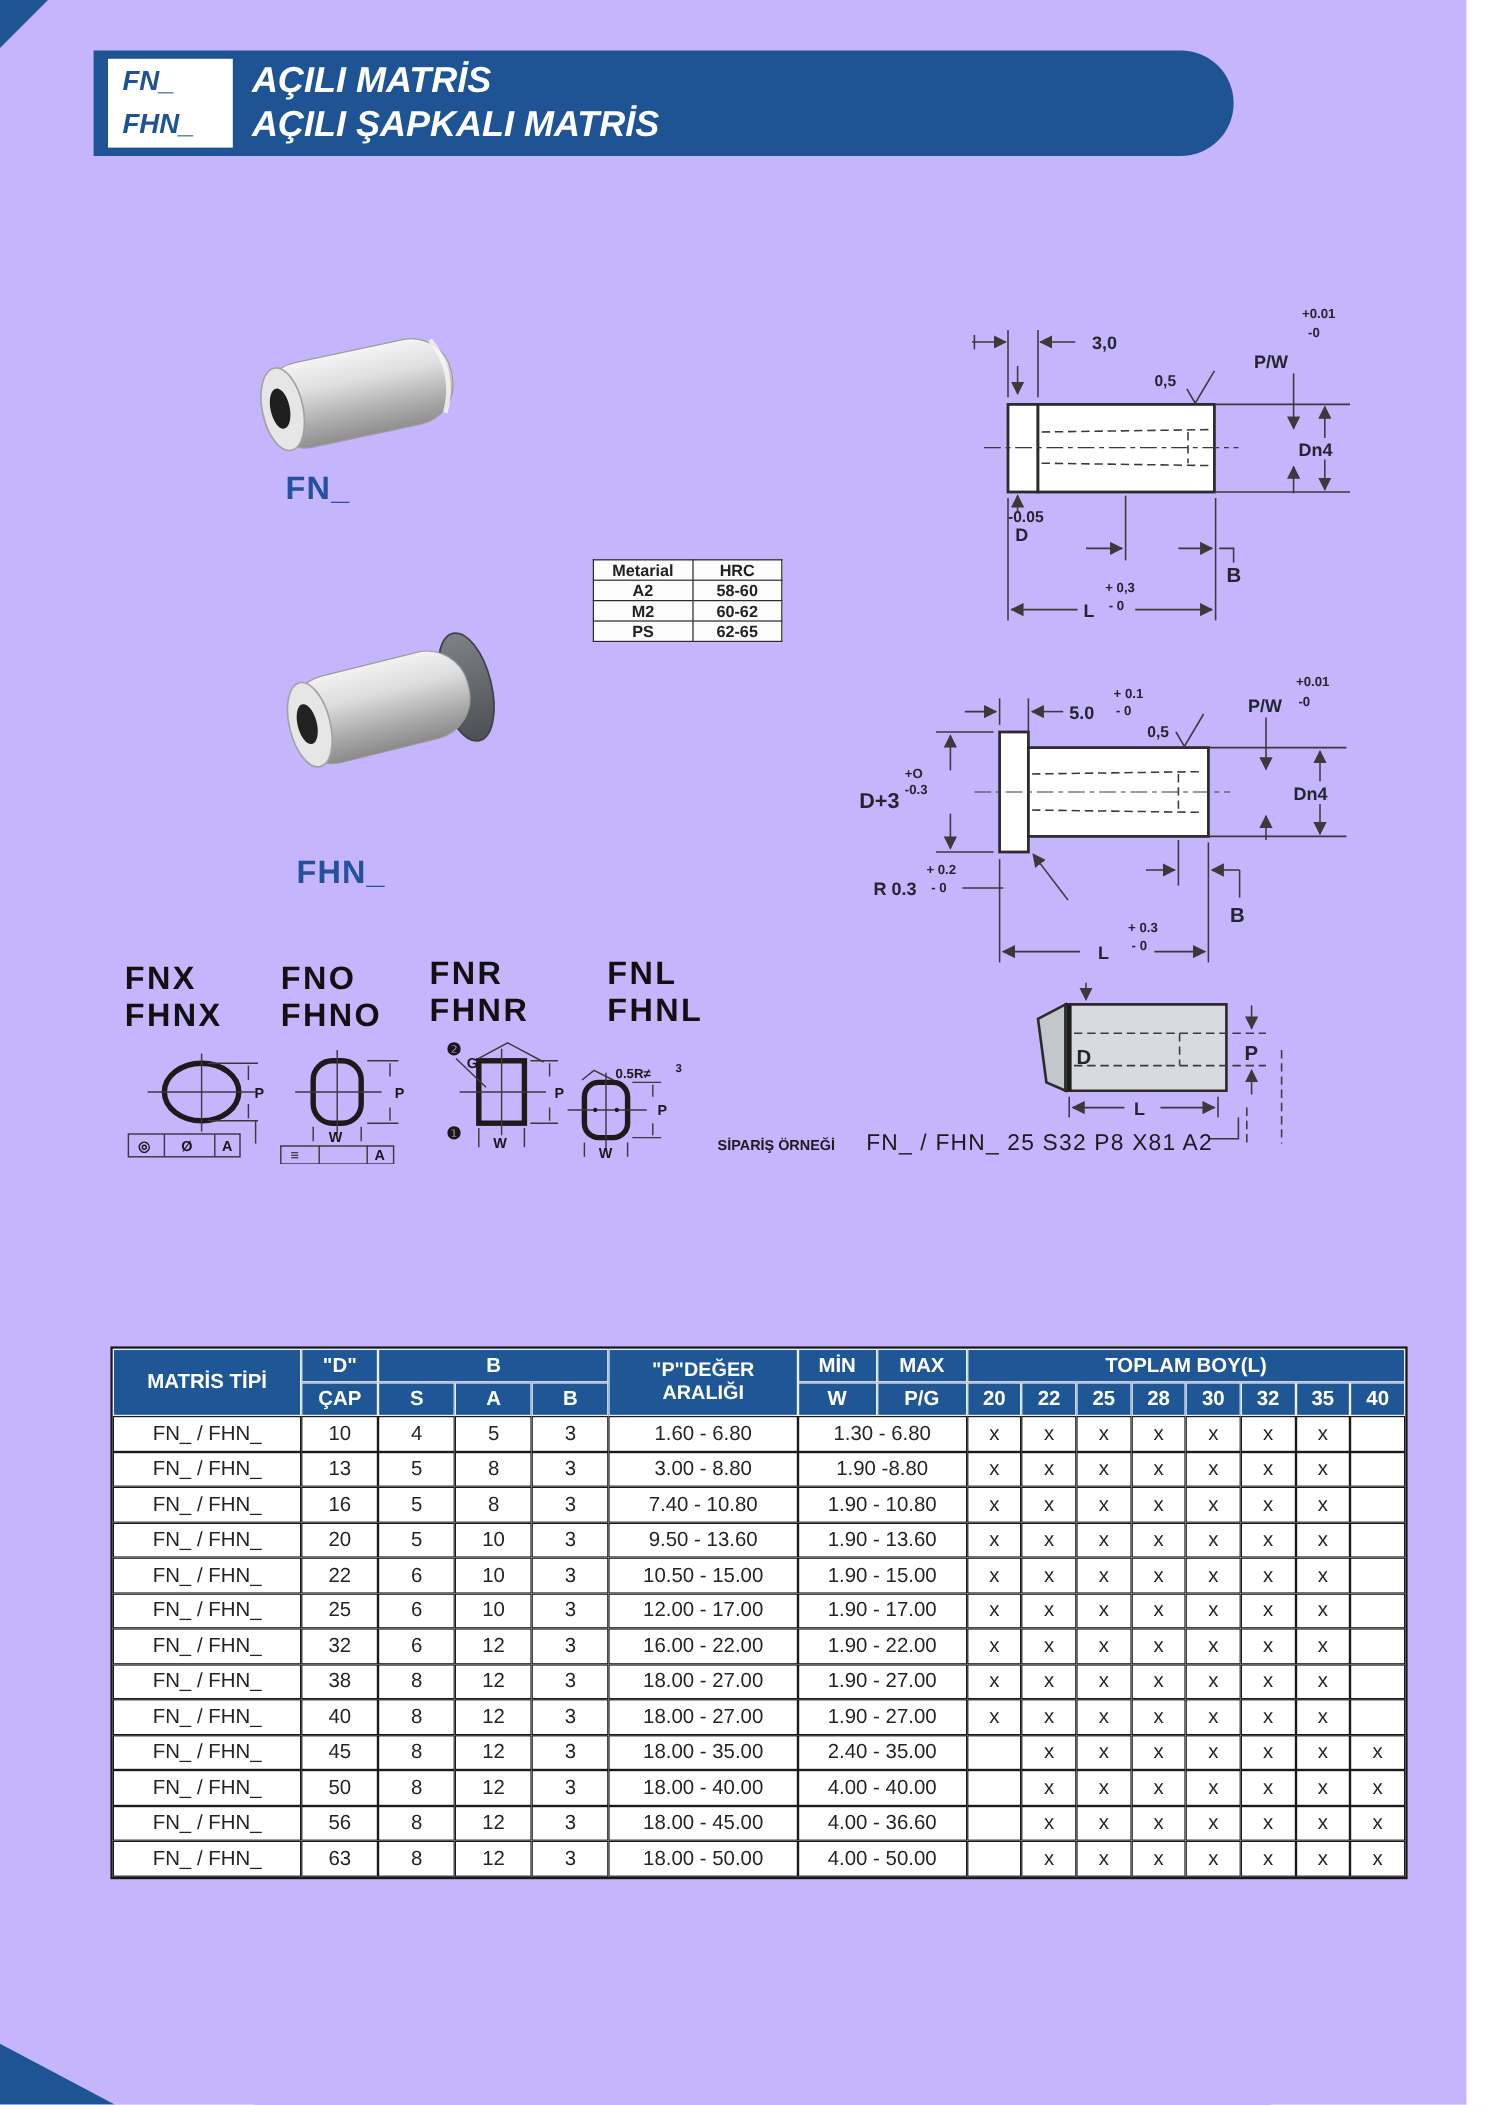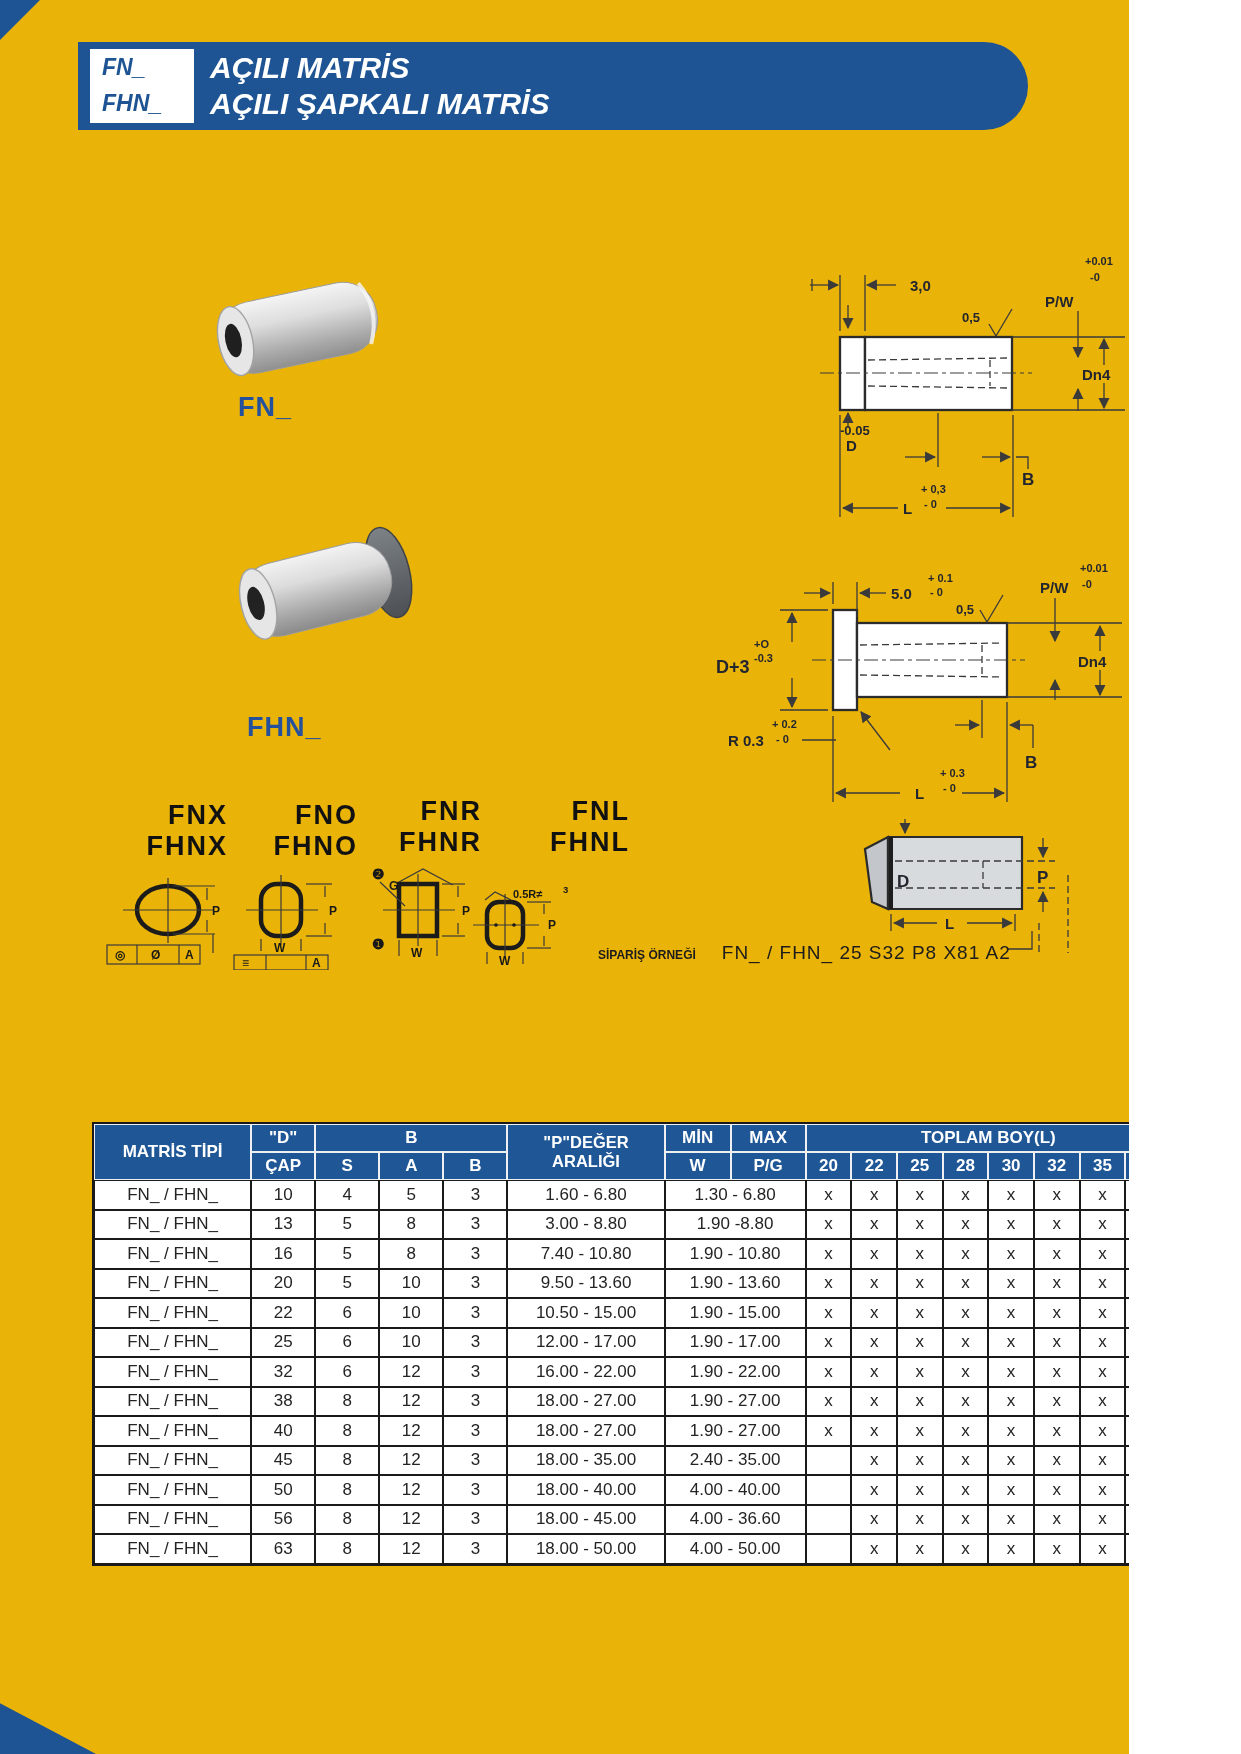--- a/index.html
+++ b/index.html
@@ -1,37 +1,37 @@
 <!DOCTYPE html>
 <html><head>
 <meta charset="utf-8">
 <style>
   html,body{margin:0;padding:0;background:#fff;}
-  .page{position:relative;width:1129px;height:1754px;background:#eab308;overflow:hidden;
+  .page{position:relative;width:1222px;height:1754px;background:#c4b5fd;overflow:hidden;
         font-family:"Liberation Sans",sans-serif;color:#1c1c1c;}
   
   .corner-tl{position:absolute;left:0;top:0;width:40px;height:40px;background:#1e5493;
              clip-path:polygon(0 0,100% 0,0 100%);}
   .corner-bl{position:absolute;left:0;top:1692px;width:96px;height:62px;background:#1e5493;
              clip-path:polygon(0 18%,100% 100%,0 100%);}
   
   .banner{position:absolute;left:78px;top:42px;width:950px;height:88px;background:#1e5493;
           border-radius:0 44px 44px 0;}
   .banner .codebox{position:absolute;left:12px;top:7px;width:104px;height:74px;background:#fff;}
   .banner .code{font-style:italic;font-weight:bold;color:#1e5493;font-size:23px;line-height:36px;padding-left:12px;}
   .banner .titles{position:absolute;left:132px;top:8px;}
   .banner .title{font-style:italic;font-weight:bold;color:#fff;font-size:30px;line-height:36px;}
   
   .photo-label{position:absolute;font-weight:bold;color:#24509c;font-size:27px;letter-spacing:1px;}
   
   .mat-table{position:absolute;left:494px;top:466px;border-collapse:collapse;table-layout:fixed;width:158px;}
   .mat-table th,.mat-table td{border:1.6px solid #2b2b2b;font-size:13.5px;text-align:center;
       height:16px;padding:0;color:#222;background:#fcfcfc;font-weight:bold;}
   
-  .variant{position:absolute;width:124px;text-align:right;}
+  .variant{position:absolute;width:124px;text-align:left;}
   .variant .v1{font-weight:bold;font-size:27px;letter-spacing:2px;color:#111;line-height:30px;}
   .variant .v2{font-weight:bold;font-size:27px;letter-spacing:2px;color:#111;line-height:32px;}
   
   .order{position:absolute;left:598px;top:942px;white-space:nowrap;}
   .order .olabel{font-weight:bold;font-size:12px;color:#1c1c1c;margin-right:26px;}
   .order .oexample{font-size:19px;color:#1c1c1c;letter-spacing:1px;}
   
   .main-table{position:absolute;left:80px;top:1122px;border-collapse:separate;border-spacing:0;
               table-layout:fixed;width:1081px;border:2.5px solid #1a1a1a;margin-left:12px;}
   .main-table th{background:#1f5796;color:#fff;font-weight:bold;font-size:17px;
@@ -103,20 +103,42 @@
     </defs>
     <g transform="rotate(-14 110 82)">
       <ellipse cx="178" cy="84" rx="21" ry="46" fill="url(#flg)" stroke="#3f4347" stroke-width="1.5"></ellipse>
       <rect x="28" y="46" width="152" height="74" rx="35" fill="url(#cylg2)" stroke="#9c9c9c" stroke-width="1"></rect>
       <ellipse cx="44" cy="83" rx="17" ry="36" fill="#e6e6e6" stroke="#a3a3a3" stroke-width="1.4"></ellipse>
       <ellipse cx="42" cy="82" rx="8" ry="17" fill="#222222"></ellipse>
     </g>
   </svg>
   <div class="photo-label" style="left:247px;top:712px;">FHN_</div>
 
+  <table class="mat-table">
+    <thead>
+      <tr>
+        <th style="width:52%">Metarial</th>
+        <th>HRC</th>
+      </tr>
+    </thead>
+    <tbody id="mat-body">
+        <tr>
+          <td>A2</td>
+          <td>58-60</td>
+        </tr>
+        <tr>
+          <td>M2</td>
+          <td>60-62</td>
+        </tr>
+        <tr>
+          <td>PS</td>
+          <td>62-65</td>
+        </tr>
+      </tbody>
+  </table>
 
   <svg class="dwg" style="left:700px;top:225px;" width="440" height="300" viewBox="0 0 440 300">
     <defs>
       <marker id="ah1" viewBox="0 0 10 10" refX="9" refY="5" markerWidth="8.5" markerHeight="8.5" orient="auto-start-reverse">
         <path d="M0 0 L10 5 L0 10 z" fill="#3a3a3a"></path>
       </marker>
     </defs>
 
     <rect class="dout" x="140" y="112" width="25" height="73"></rect>
     <rect class="dout" x="165" y="112" width="147" height="73"></rect>

